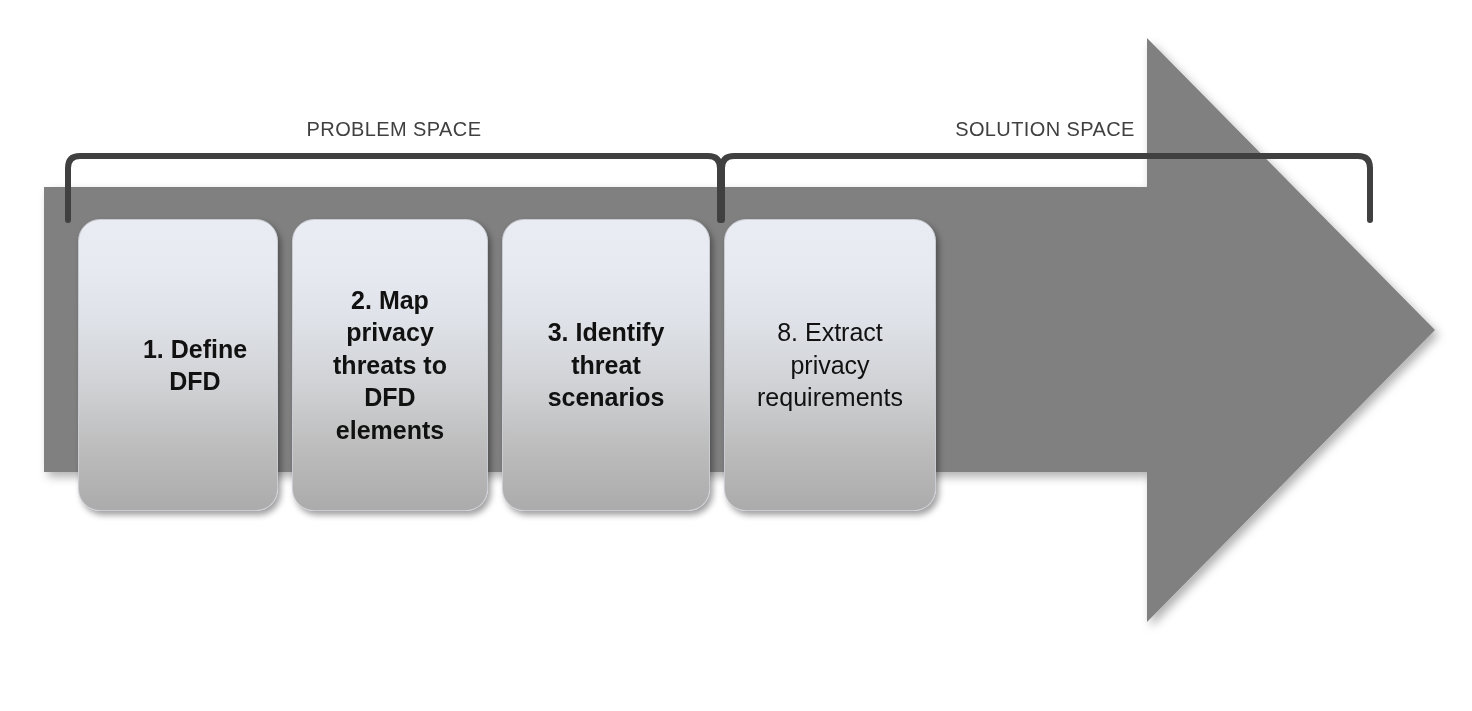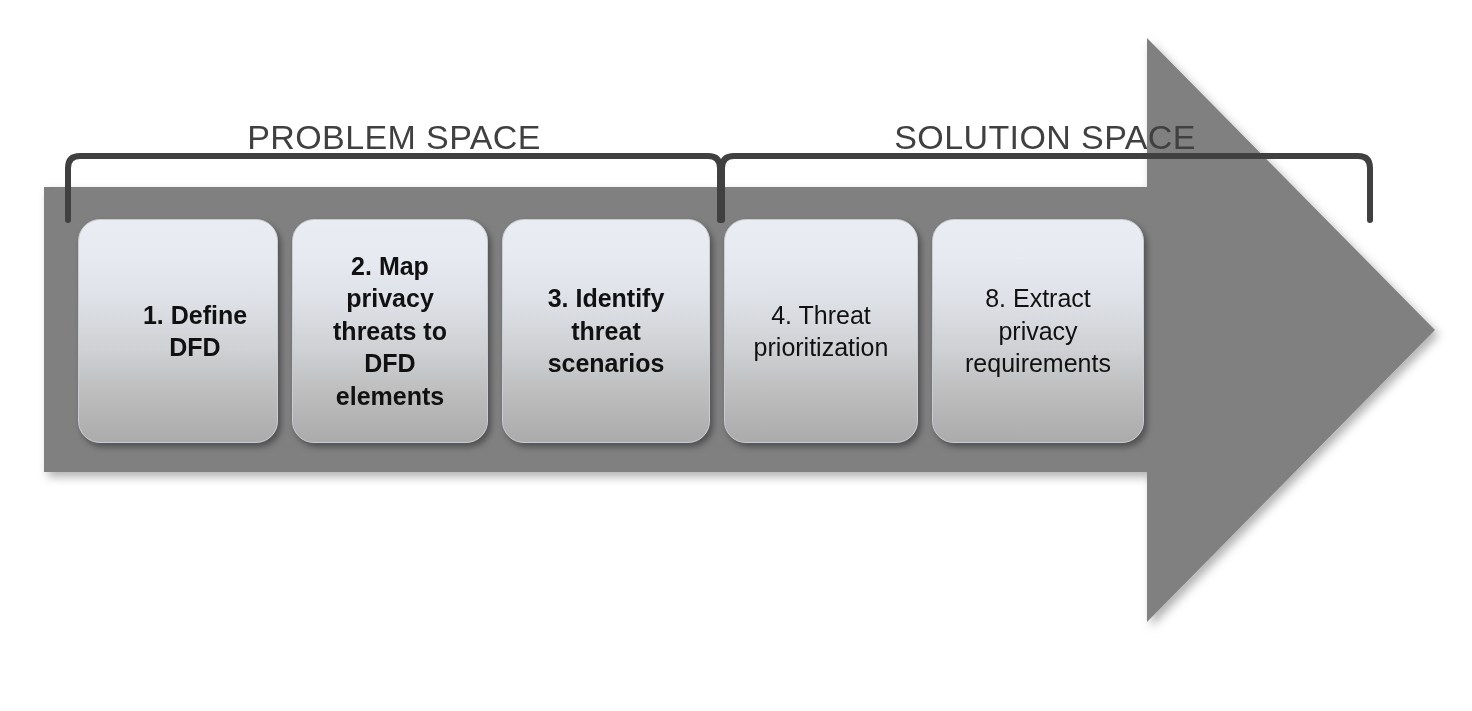--- a/index.html
+++ b/index.html
@@ -44,42 +44,42 @@
     z-index: 3;
     pointer-events: none;
   }
 
   
   .phase-label {
     position: absolute;
     z-index: 4;
     color: #404040;
     font-family: "Liberation Sans", sans-serif;
-    font-size: 34px;
+    font-size: 20px;
     font-weight: 400;
     letter-spacing: 0.4px;
     white-space: nowrap;
     text-align: center;
   }
   #phase-label-0 { left: 68px;  top: 118px; width: 652px; }
   #phase-label-1 { left: 720px; top: 118px; width: 650px; }
 
   
   .steps-row {
     position: absolute;
     left: 78px;
     top: 219px;
     z-index: 2;
     display: flex;
     align-items: stretch;
   }
 
   .step-box {
     position: relative;
-    height: 224px;
+    height: 292px;
     border-radius: 22px;
     border: 1px solid #c9ccd2;
     background: linear-gradient(to bottom,
                 #e9ecf3 0%,
                 #e7eaf1 16%,
                 #dfe2e8 34%,
                 #cfd1d4 58%,
                 #bdbdbd 78%,
                 #ababab 100%);
     box-shadow: 3px 4px 6px rgba(0,0,0,0.38);
@@ -138,24 +138,20 @@
 privacy
 threats to
 DFD
 elements</span>
     </div>
     <div class="step-box emphasis" id="step-box-2">
       <span class="step-text">3. Identify
 threat
 scenarios</span>
     </div>
-    <div class="step-box plain" id="step-box-3">
-      <span class="step-text">4. Threat
-prioritization</span>
-    </div>
     <div class="step-box plain" id="step-box-4">
       <span class="step-text">8. Extract
 privacy
 requirements</span>
     </div>
   </div>
 
   <svg class="bracket-layer" viewBox="0 0 1472 711" aria-hidden="true">
 
     <path d="M 68,220 L 68,168 Q 68,156 80,156 L 708,156 Q 720,156 720,168 L 720,220" fill="none" stroke="#404040" stroke-width="6" stroke-linecap="round" stroke-linejoin="round"></path>

